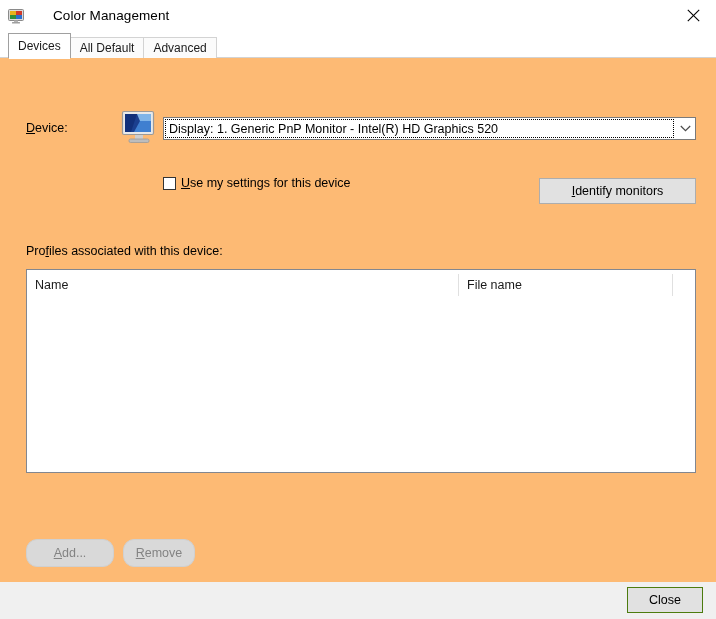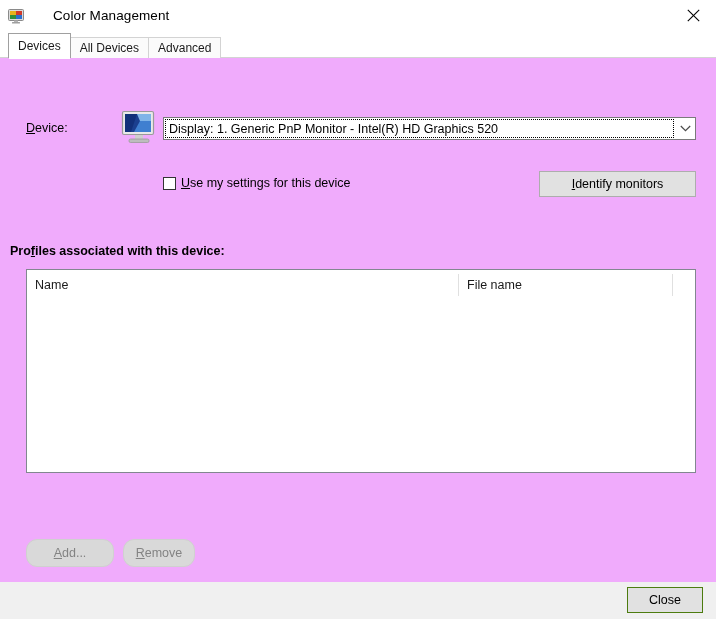--- a/index.html
+++ b/index.html
@@ -109,21 +109,21 @@
     left: 0;
     right: 0;
     bottom: -1px;
     height: 2px;
     background: #ffffff;
   }
 
   
   .tabpage {
     flex: 1 1 auto;
-    background: #f0abfc;
+    background: #fdba74;
     position: relative;
   }
 
   
   .device-row {
     position: absolute;
     left: 0;
     top: 50px;
     right: 0;
     height: 40px;
@@ -209,32 +209,31 @@
   }
   .btn.disabled {
     color: #838383;
     border-color: #d0d0d0;
     background: #d9d9d9;
     border-radius: 11px;
   }
   .btn-identify {
     position: absolute;
     left: 539px;
-    top: 113px;
+    top: 120px;
     width: 157px;
     height: 26px;
   }
 
   
   .profiles-label {
     position: absolute;
-    left: 10px;
+    left: 26px;
     top: 186px;
     font-size: 12.5px;
-    font-weight: bold;
   }
 
   
   .listview {
     position: absolute;
     left: 26px;
     top: 211px;
     width: 670px;
     height: 204px;
     border: 1px solid #828790;
@@ -377,21 +376,21 @@
         <line x1="12.2" y1="0.8" x2="0.8" y2="12.2" stroke="#000000" stroke-width="1.1"></line>
       </svg>
     </span>
   </div>
 
   <div class="tabstrip">
     <div class="tab active">
       <span>Devices</span>
     </div>
     <div class="tab">
-      <span>All Devices</span>
+      <span>All Default</span>
     </div>
     <div class="tab">
       <span>Advanced</span>
     </div>
   </div>
 
   <div class="tabpage">
 
     <div class="device-row">
       <span class="device-label"><span class="underline-acc">D</span>evice:</span>

